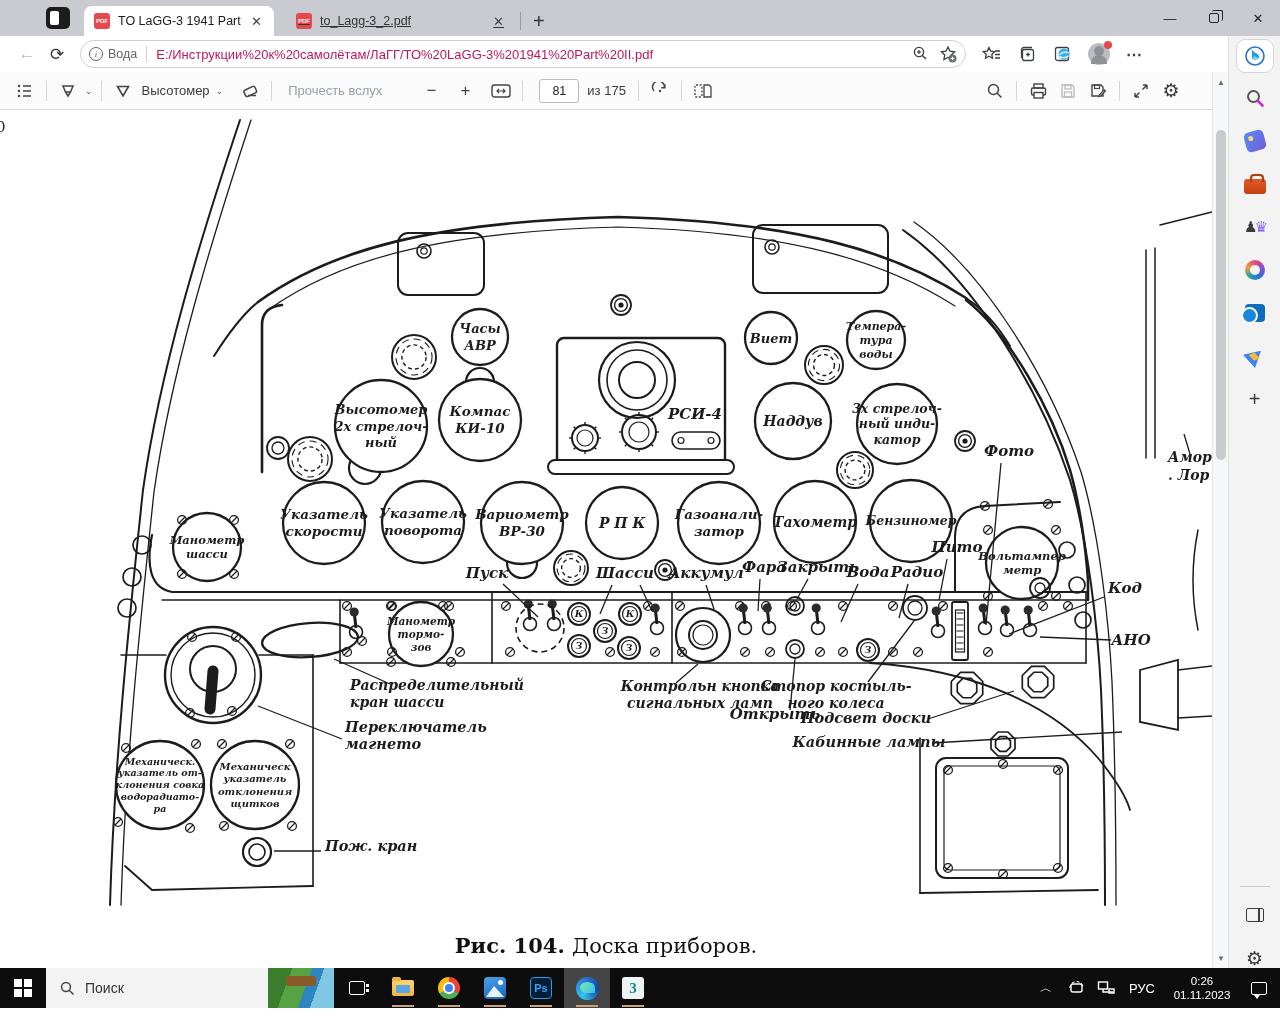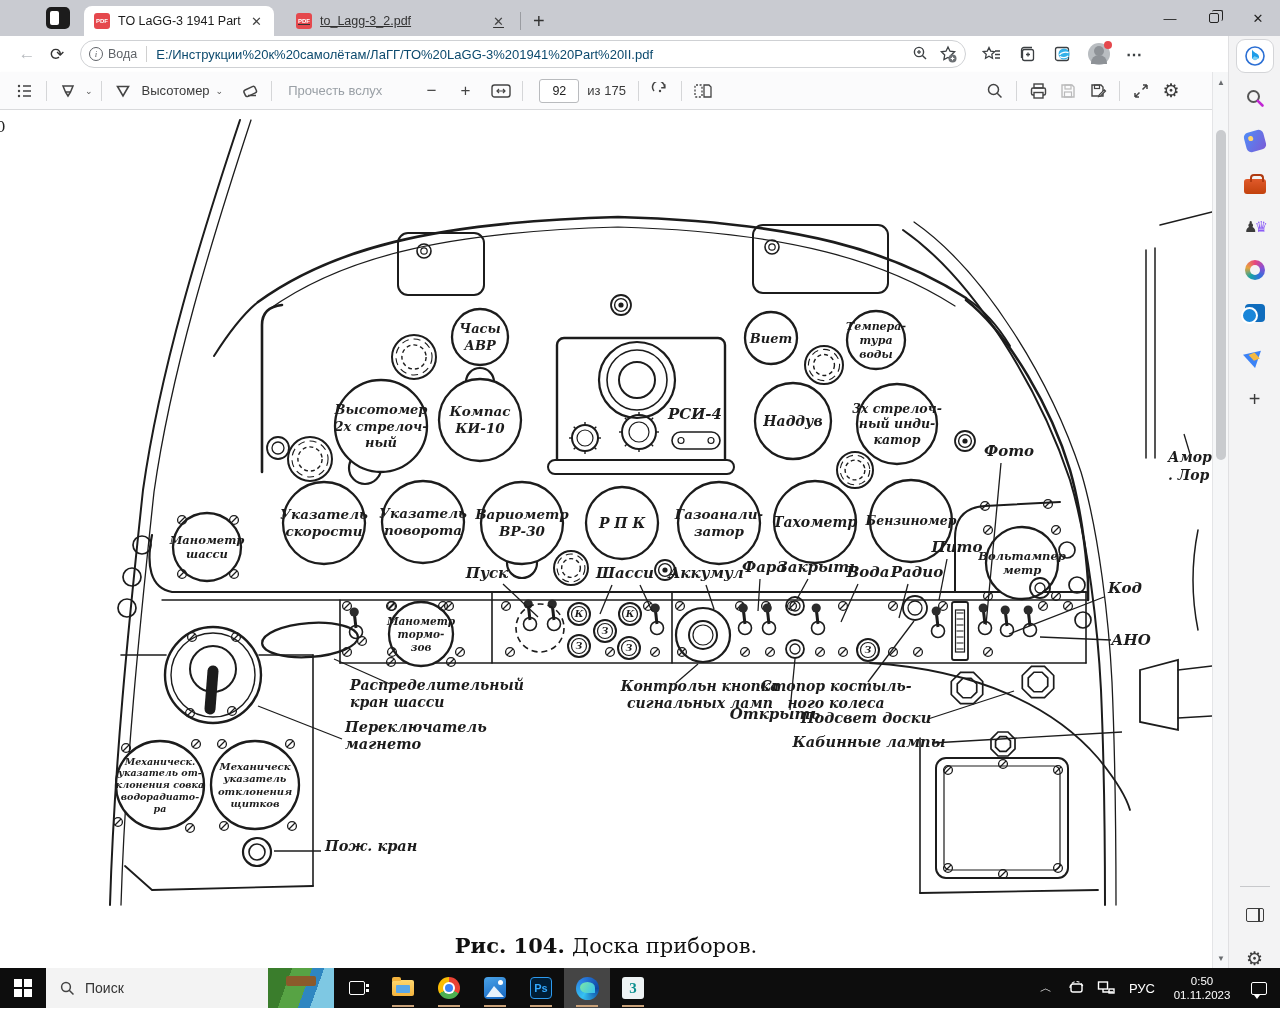--- a/index.html
+++ b/index.html
@@ -24,21 +24,21 @@
   .restore-glyph:before{content:"";position:absolute;left:2px;top:-4px;width:10px;height:10px;border:1.2px solid #222;border-radius:2px;border-left:none;border-bottom:none;}
 
   
   .addrbar { position:absolute; left:0; top:36px; width:1280px; height:36px; background:#fff; display:flex; align-items:center; }
   .navbtn { width:30px; height:30px; display:flex; align-items:center; justify-content:center; font-size:17px; color:#333; }
   .navbtn.disabled { color:#b9bcc0; }
   .omnibox { display:flex; align-items:center; height:28px; border:1px solid #cfd1d4; border-radius:15px; background:#fff; margin-left:8px; width:886px; padding:0 8px; }
   .omni-info { color:#5f6368; font-size:12.5px; display:flex; align-items:center; gap:5px; }
   .icircle { width:14px; height:14px; border:1.1px solid #5f6368; border-radius:50%; font-size:9px; display:flex; align-items:center; justify-content:center; font-style:italic; font-family:"Liberation Serif",serif;}
   .omni-sep { width:1px; height:16px; background:#d0d0d0; margin:0 9px; }
-  .omni-url { flex:1; font-size:13px; color:#0c4a6e; white-space:nowrap; overflow:hidden; }
+  .omni-url { flex:1; font-size:13px; color:#be185d; white-space:nowrap; overflow:hidden; }
   .omni-right { display:flex; gap:10px; margin-left:6px; color:#3c4043; }
   .addr-icons { display:flex; align-items:center; gap:6px; margin-left:10px; }
   .aico { width:30px; height:30px; display:flex; align-items:center; justify-content:center; color:#3c4043; }
   .avatar { width:22px; height:22px; border-radius:50%; background:#b9bdc1; position:relative; }
   .avatar:before{content:"";position:absolute;left:6px;top:3px;width:10px;height:10px;border-radius:50%;background:#8e9297;}
   .avatar:after{content:"";position:absolute;left:3px;top:12px;width:16px;height:9px;border-radius:8px 8px 0 0;background:#8e9297;}
   .avatar .dot{position:absolute;right:-2px;top:-2px;width:8px;height:8px;border-radius:50%;background:#e5484d;}
 
   
   .pdfbar { position:absolute; left:0; top:72px; width:1212px; height:38px; background:#fbfbfc; border-bottom:1px solid #d9dadc; box-shadow:0 1px 2px rgba(0,0,0,.06); display:flex; align-items:center; font-size:13px; color:#3b3b3b; }
@@ -236,21 +236,21 @@
     <span class="dimtext">Прочесть вслух</span>
     <span class="mathbtn" style="margin-left:26px">−</span>
     <span class="mathbtn" style="margin-left:8px">+</span>
     <div class="pico" style="margin-left:8px">
       <svg width="20" height="16" viewBox="0 0 20 16">
           <rect x="1" y="2" width="18" height="12" rx="2.5" fill="none" stroke="#444" stroke-width="1.4"></rect>
           <path d="M6 8h8M8 6l-2 2 2 2M12 6l2 2-2 2" stroke="#444" stroke-width="1.2" fill="none"></path>
         </svg>
     </div>
     <div class="pdiv"></div>
-    <div class="pagebox">92</div>
+    <div class="pagebox">81</div>
     <span>из 175</span>
     <div class="pdiv" style="margin-left:12px"></div>
     <div class="pico">
       <svg width="18" height="18" viewBox="0 0 18 18">
           <path d="M13.5 5.5A6 6 0 103 9" fill="none" stroke="#444" stroke-width="1.5"></path>
           <path d="M13.8 2.2v3.6h-3.6" fill="none" stroke="#444" stroke-width="1.5"></path>
           <circle cx="9" cy="9" r="1.2" fill="#444"></circle>
         </svg>
     </div>
     <div class="pdiv"></div>
@@ -836,21 +836,21 @@
       </div>
       <div class="trayico">
         <svg width="18" height="16" viewBox="0 0 18 16">
             <rect x="1.5" y="2" width="9" height="7" fill="none" stroke="#fff" stroke-width="1.4"></rect>
             <path d="M6 9v3h6M12 12h4" stroke="#fff" stroke-width="1.4" fill="none"></path>
             <rect x="12" y="9" width="5" height="4" fill="none" stroke="#fff" stroke-width="1.4"></rect>
           </svg>
       </div>
       <div class="lang">РУС</div>
       <div class="clock">
-        <div>0:50</div>
+        <div>0:26</div>
         <div>01.11.2023</div>
       </div>
       <div class="notif">
           <div class="notifico"></div>
         </div>
     </div>
   </div>
 
 </div>
 

